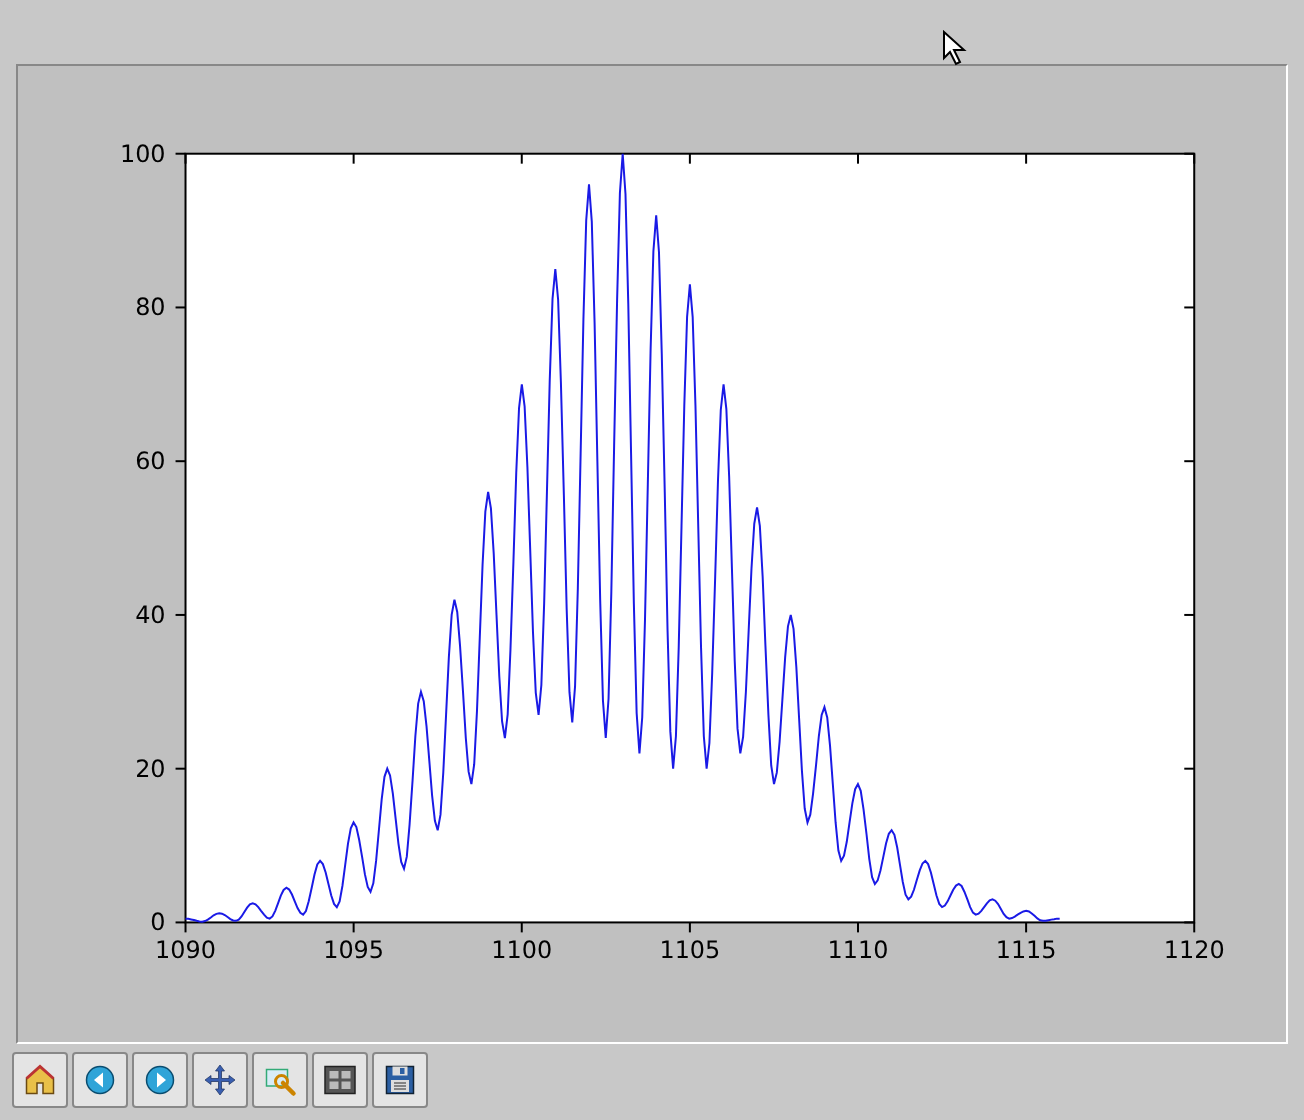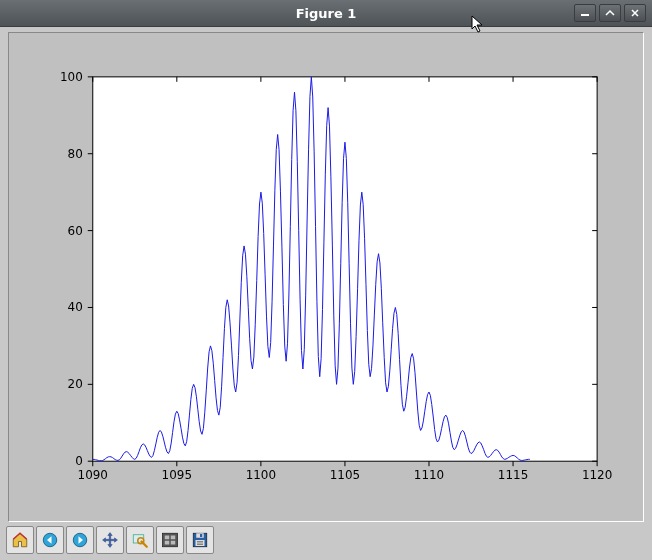--- a/index.html
+++ b/index.html
@@ -17,41 +17,20 @@
 .series{stroke:#1a1ae6;stroke-width:1;fill:none;}
 .toolbar{position:absolute;left:6px;bottom:6px;display:flex;gap:2px;}
 .tbicon{width:26px;height:26px;background:#e4e4e4;border:1px solid #888;border-radius:2px;display:flex;align-items:center;justify-content:center;cursor:pointer;}
 .tbicon svg{width:18px;height:18px;display:block;}
 .cursor{position:absolute;left:471px;top:15px;pointer-events:none;}
 </style>
 </head>
 <body>
 <div class="window">
 
-  <div class="titlebar">
-    <div class="titlebar-title">Figure 1</div>
-    <div class="titlebar-controls">
-      <div class="tbbtn">
-        <svg width="10" height="8">
-            <line x1="1" y1="6" x2="9" y2="6" stroke="#fff" stroke-width="2"></line>
-          </svg>
-      </div>
-      <div class="tbbtn">
-        <svg width="10" height="8">
-            <polyline points="1,6 5,2 9,6" fill="none" stroke="#fff" stroke-width="1.5"></polyline>
-          </svg>
-      </div>
-      <div class="tbbtn">
-        <svg width="10" height="8">
-            <line x1="2" y1="1" x2="8" y2="7" stroke="#fff" stroke-width="1.5"></line>
-            <line x1="8" y1="1" x2="2" y2="7" stroke="#fff" stroke-width="1.5"></line>
-          </svg>
-      </div>
-    </div>
-  </div>
 
   <div class="figure-area">
     <div class="plot-wrap">
       <svg class="plot" id="plot-svg" viewBox="0 0 616 470" preserveAspectRatio="none">
           <rect x="74" y="34" width="506" height="386" fill="#ffffff"></rect>
           <rect x="74" y="34" width="506" height="386" fill="none" stroke="#000" stroke-width="1"></rect>
           <g class="axis">
             <line x1="74" y1="420" x2="74" y2="425"></line>
             <line x1="74" y1="34" x2="74" y2="39"></line>
             <text x="74" y="438" text-anchor="middle">1090</text>

